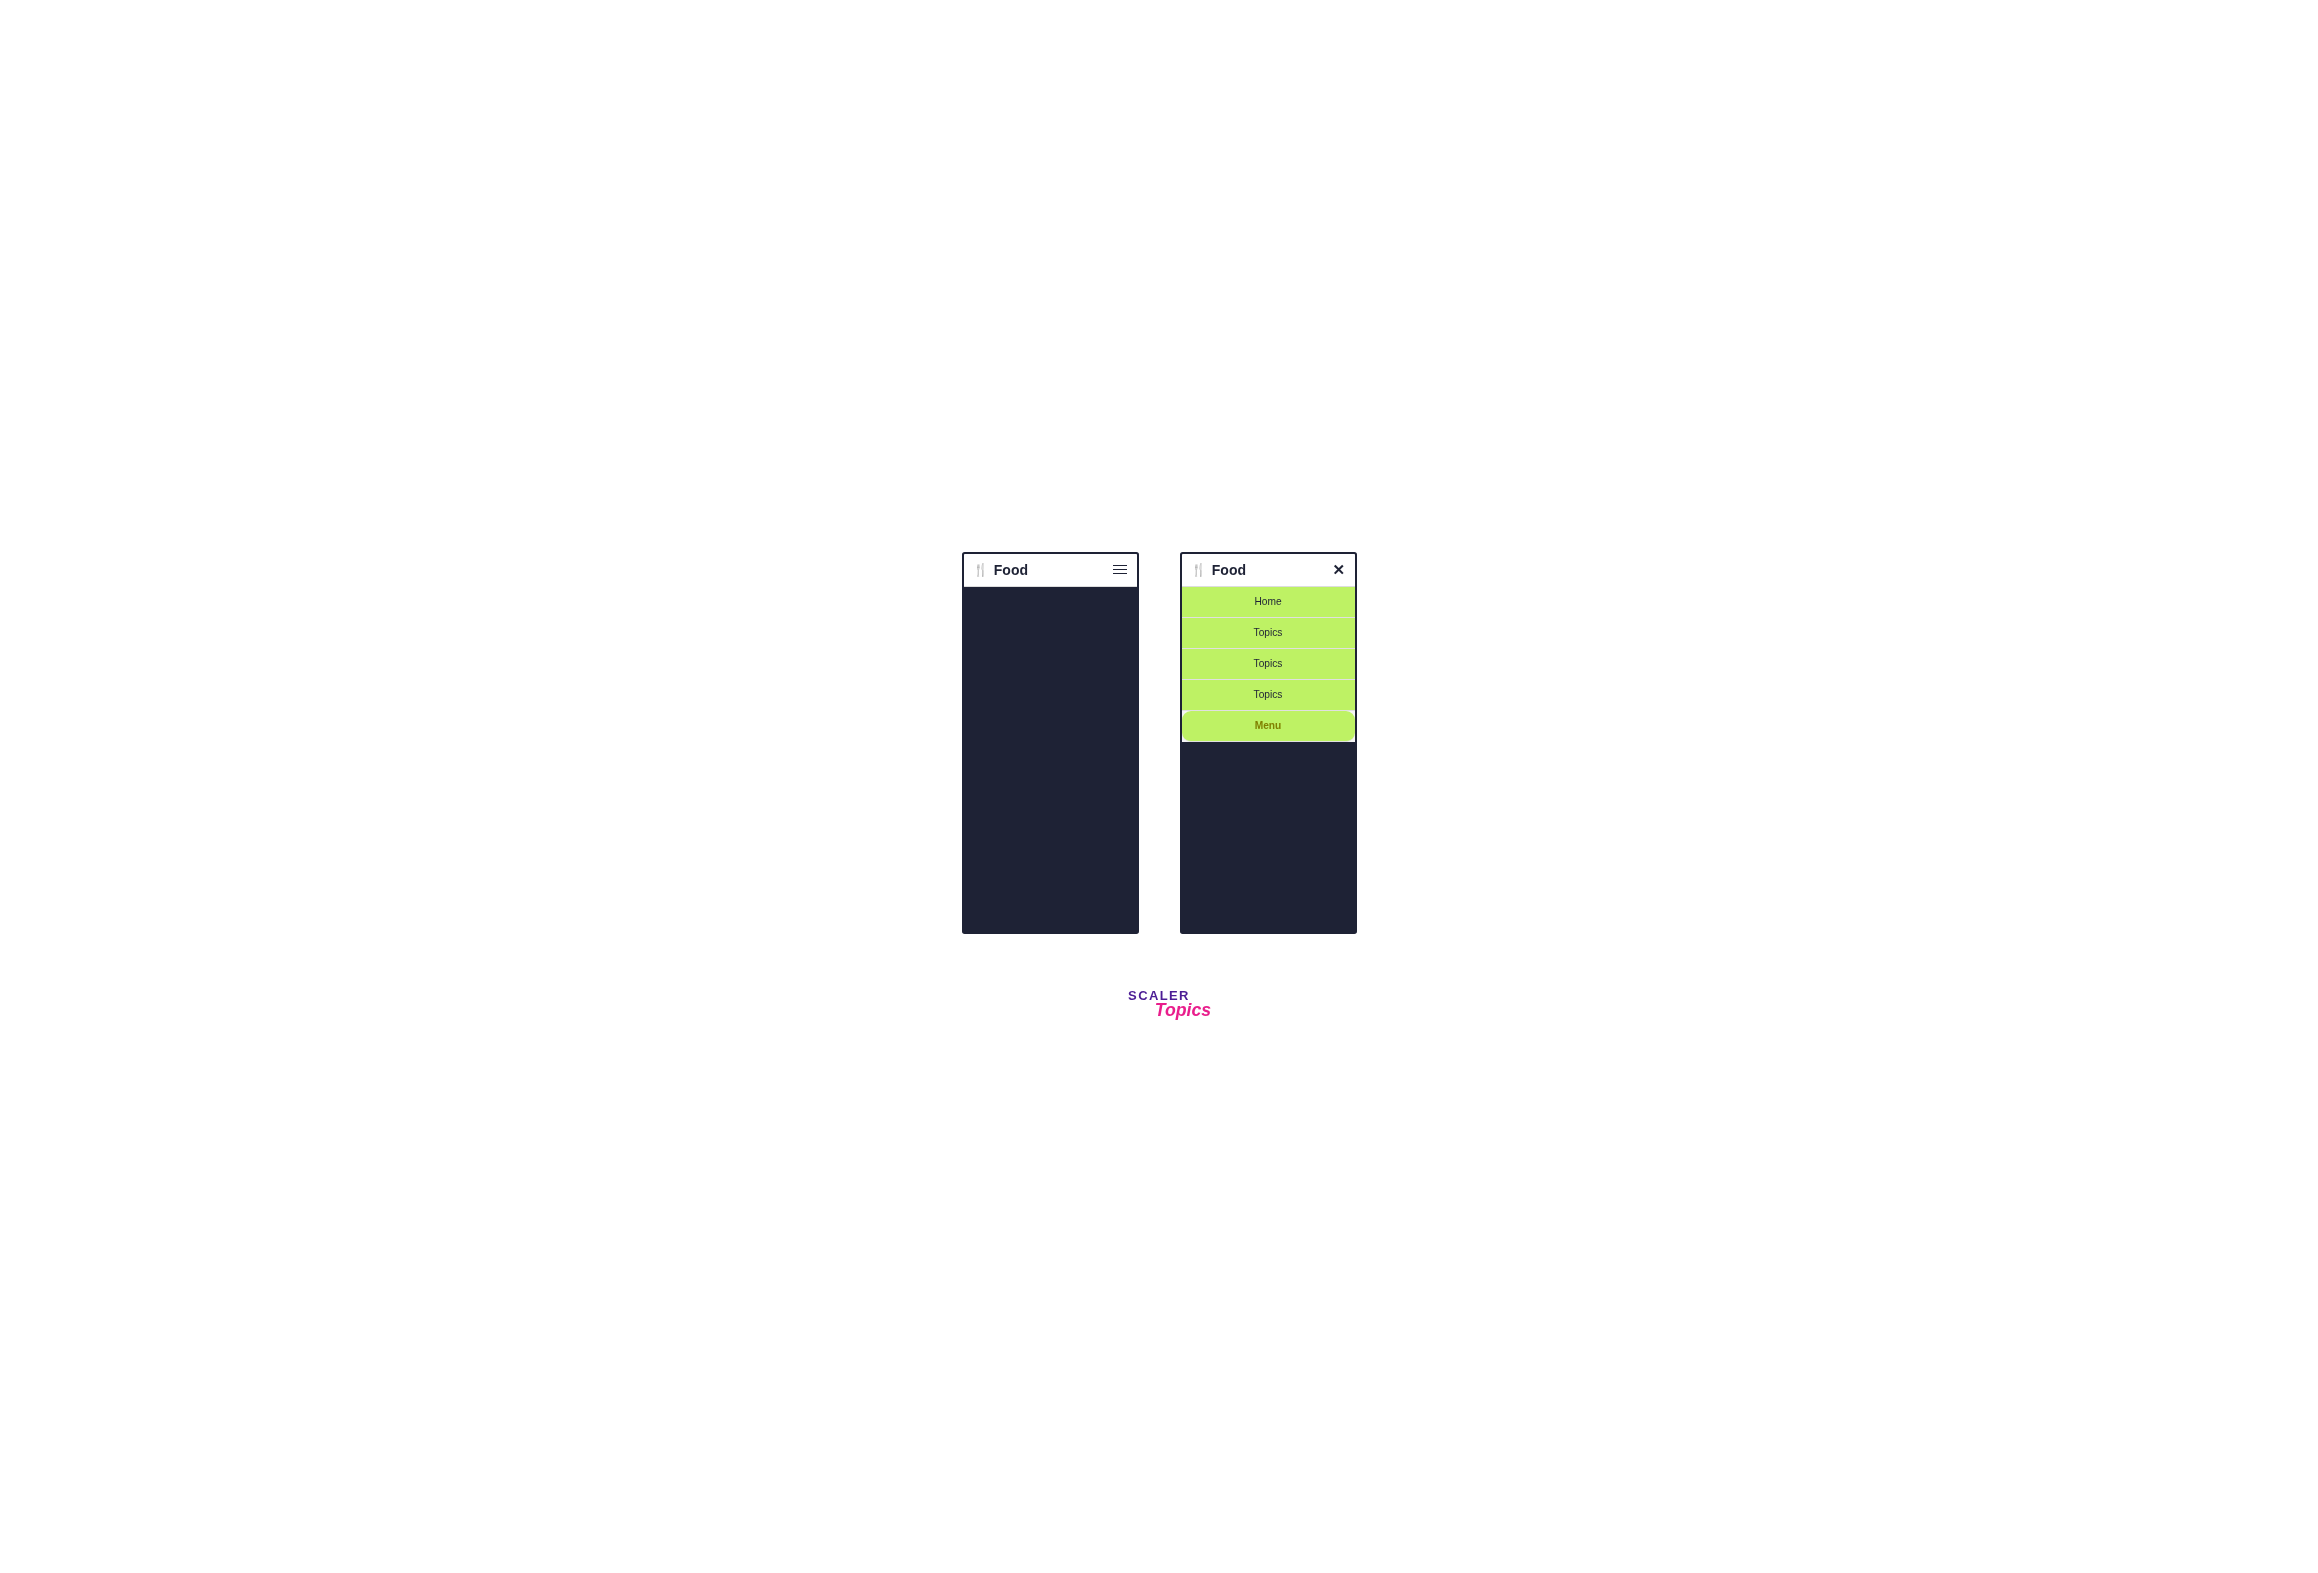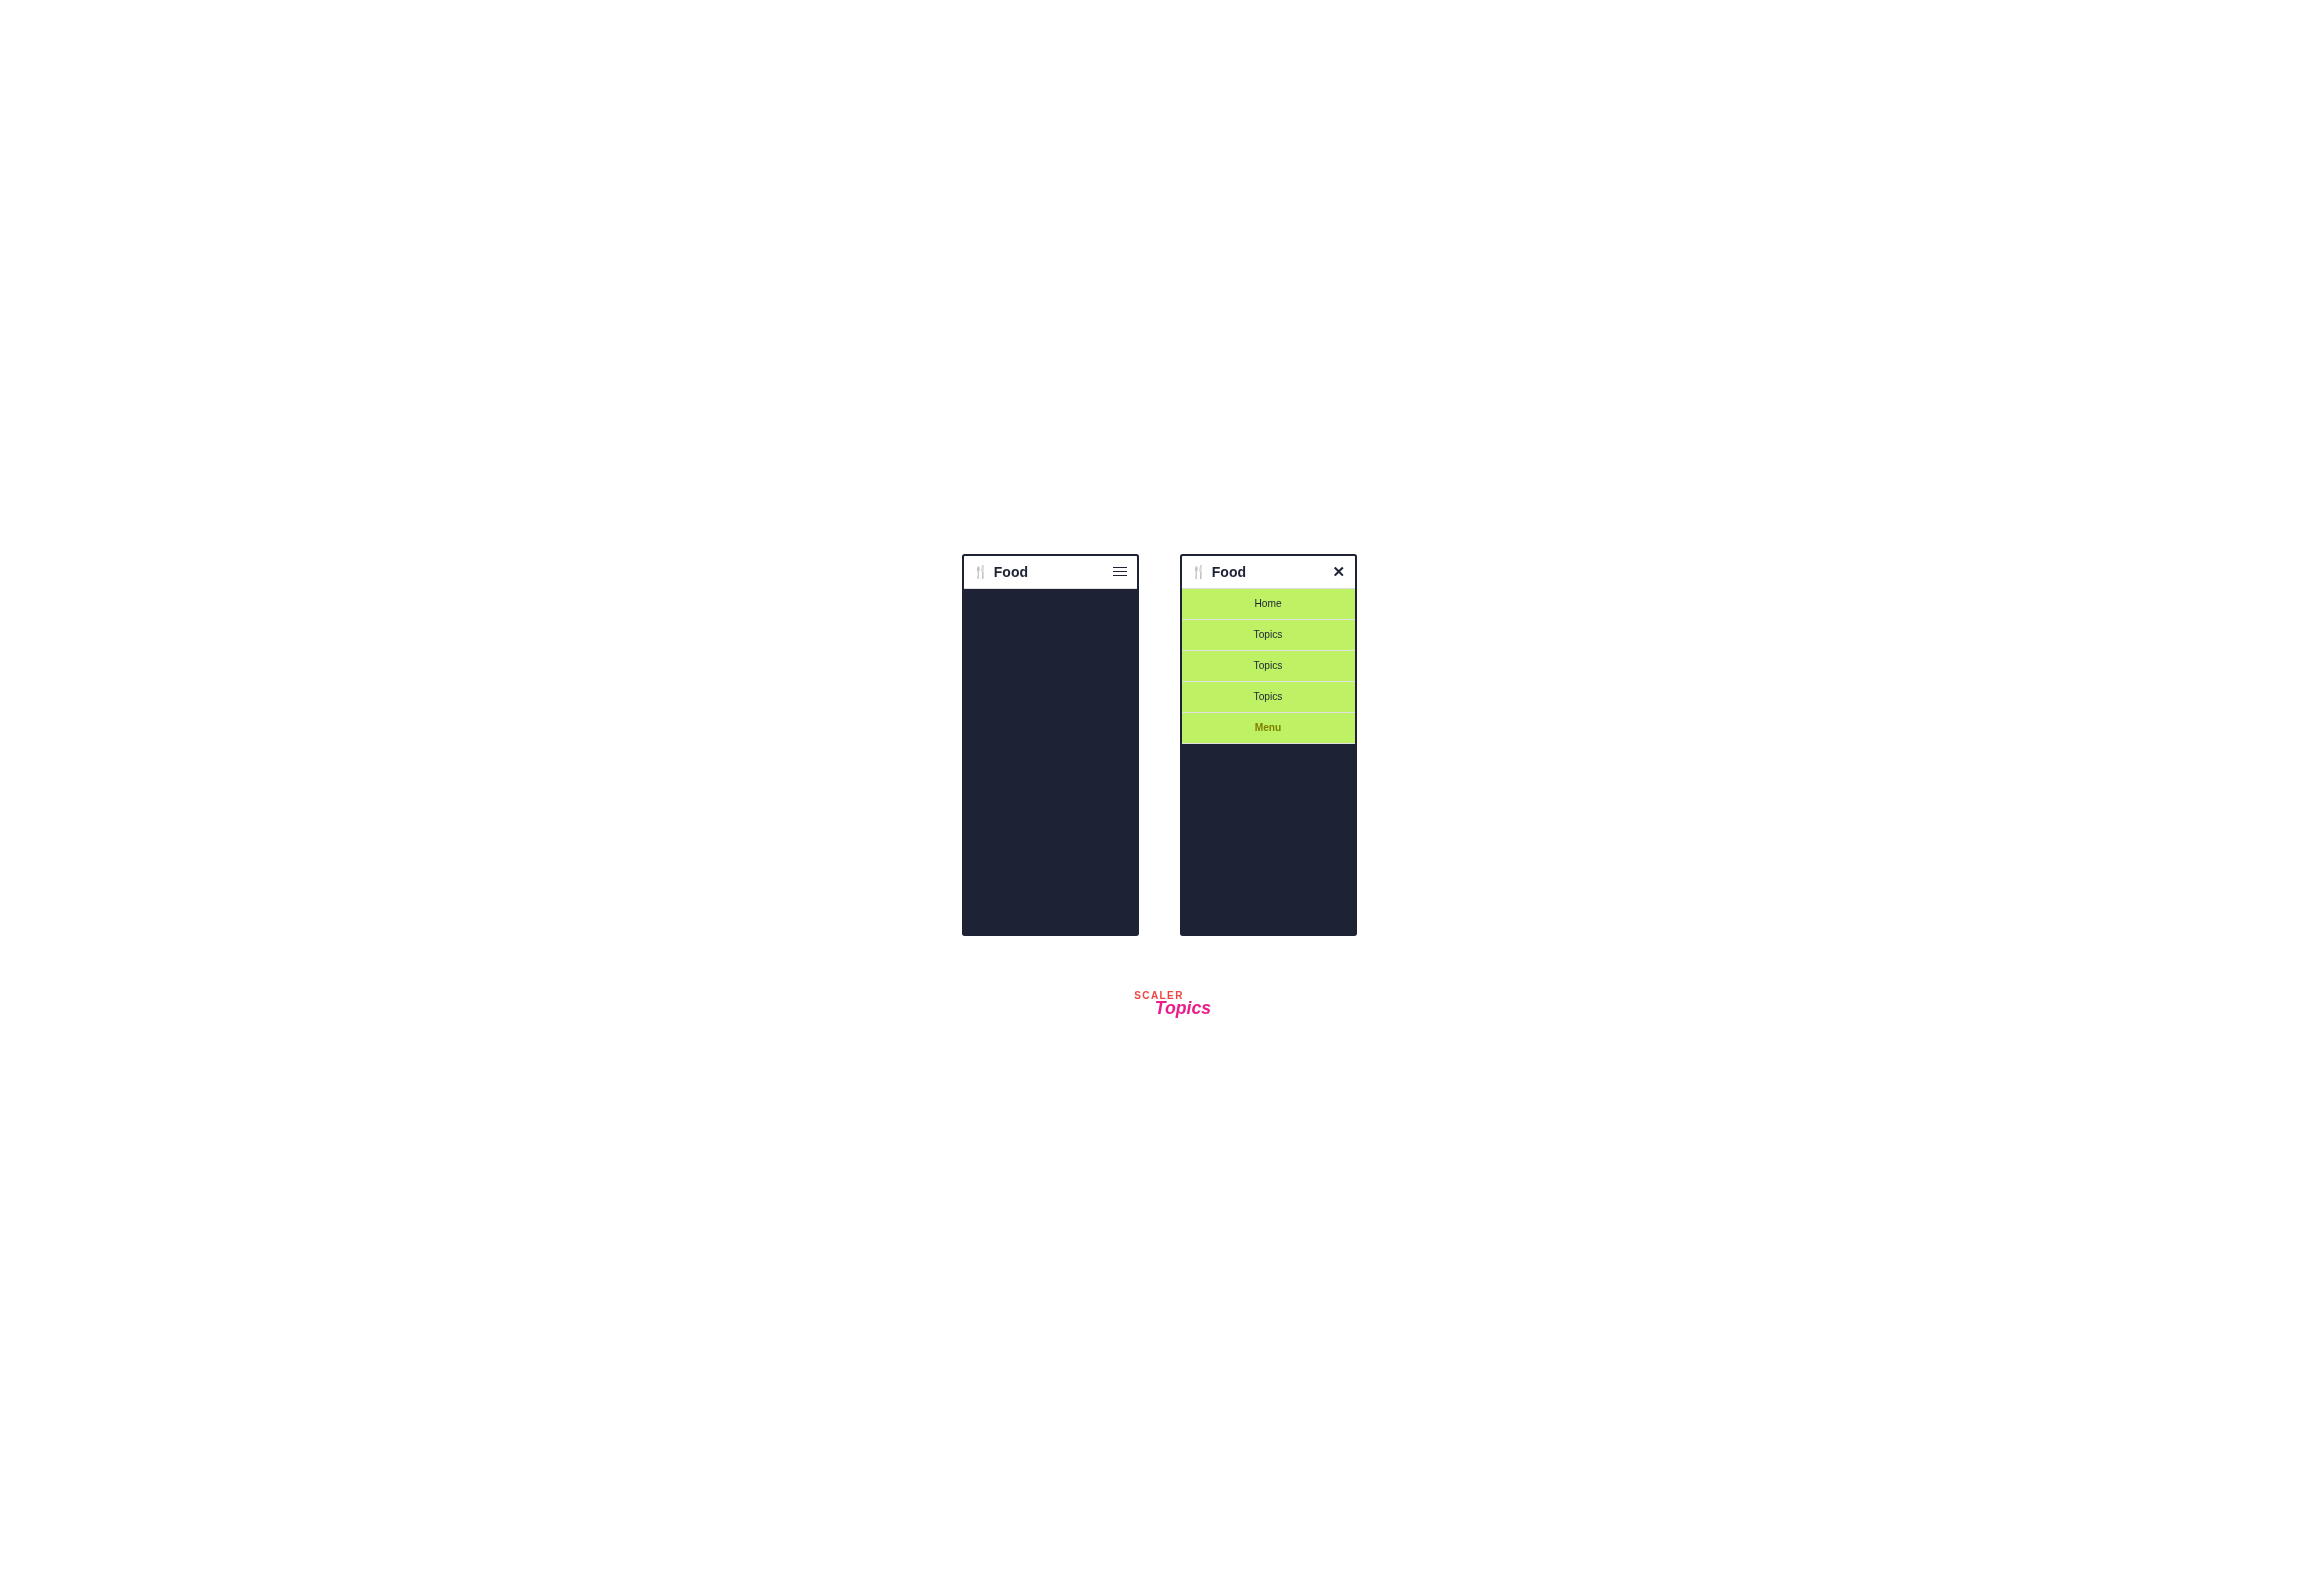--- a/index.html
+++ b/index.html
@@ -105,34 +105,35 @@
       font-size: 10.2px;
       color: #1e2235;
       border-bottom: 0.7px solid #e0e0e0;
       cursor: pointer;
       background: #bef264;
     }
 
     .nav-item.active {
       color: #808000;
       font-weight: 600;
+      border-radius: 9px;
     }
 
     
     .branding {
       display: flex;
       flex-direction: column;
       align-items: center;
       margin-top: 13.6px;
     }
 
     .scaler-text {
-      font-size: 10px;
+      font-size: 13px;
       font-weight: 700;
-      color: #ef4444;
+      color: #4c1d95;
       letter-spacing: 1.4px;
     }
 
     .topics-text {
       font-size: 17.7px;
       font-weight: 700;
       color: #e91e8c;
       font-family: 'Brush Script MT', cursive, Arial;
       font-style: italic;
       margin-top: -2.7px;

